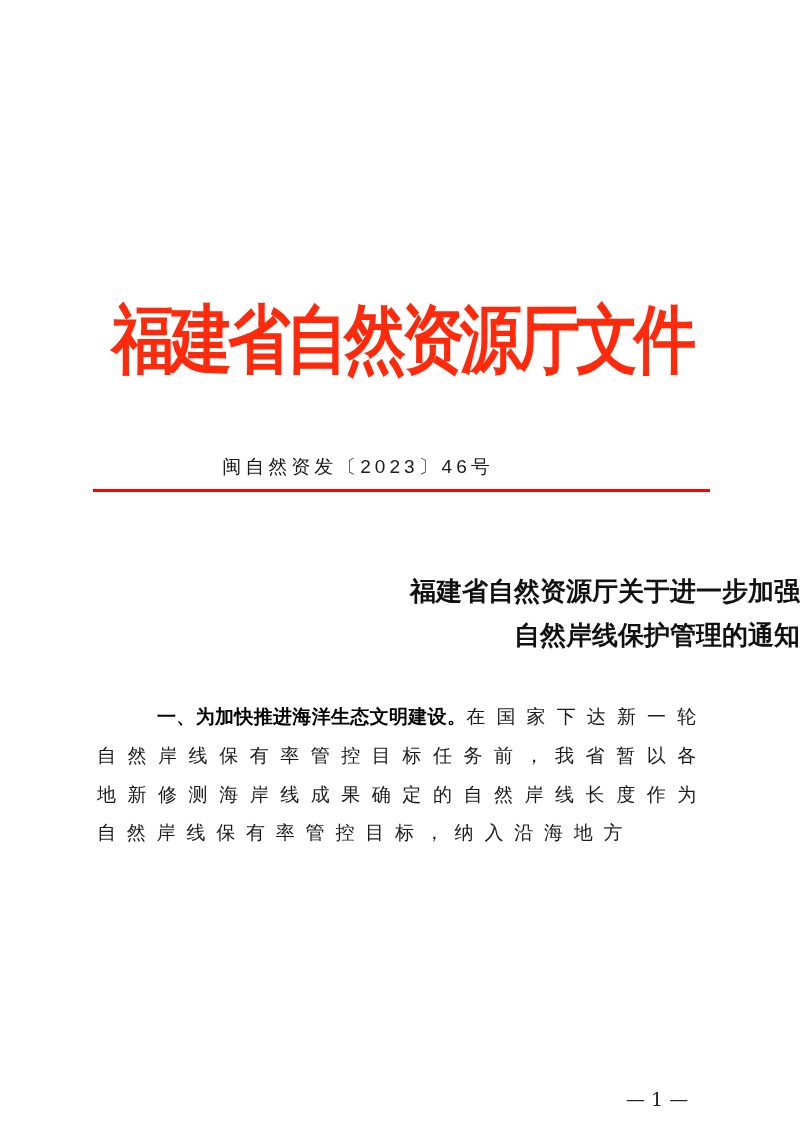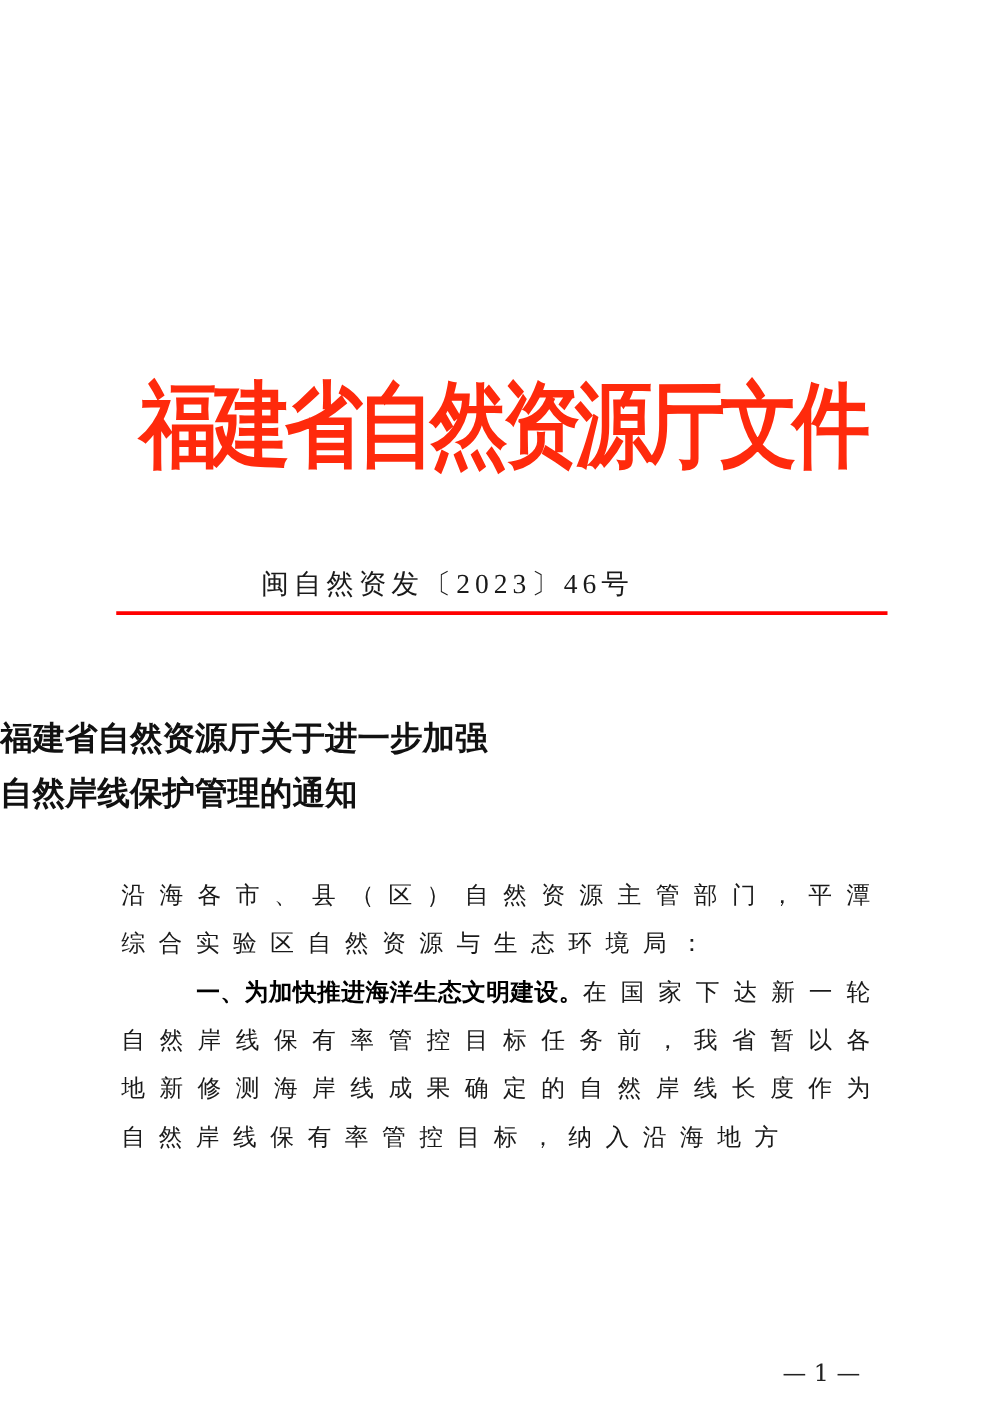--- a/index.html
+++ b/index.html
@@ -38,40 +38,40 @@
       white-space: nowrap;
       transform: scaleY(1.2);
       transform-origin: center center;
     }
     .doc-number {
       position: absolute;
       left: 0;
       width: 716px;
       top: 415px;
       text-align: center;
-      font-size: 22px;
+      font-size: 19px;
       line-height: 30px;
       letter-spacing: 4px;
       color: #1a1a1a;
-      font-family: Liberation Serif, serif;
+      font-family: Liberation Sans, sans-serif;
     }
     .red-rule {
       position: absolute;
       left: 93px;
       top: 452px;
       width: 617px;
       height: 3px;
       background: #ff0000;
     }
     .notice-title {
       position: absolute;
       left: 0;
       width: 800px;
       top: 532px;
-      text-align: left;
+      text-align: right;
       font-family: "DejaVu Serif", "Liberation Serif", serif;
       font-weight: bold;
       font-size: 26px;
       line-height: 44px;
       color: #111111;
     }
     .body-text {
       position: absolute;
       left: 97px;
       top: 660px;
@@ -117,19 +117,18 @@
   <div class="doc-number">闽自然资发〔2023〕46号</div>
 
   <div class="red-rule"></div>
 
   <div class="notice-title">
     <div>福建省自然资源厅关于进一步加强</div>
     <div>自然岸线保护管理的通知</div>
   </div>
 
   <div class="body-text">
-    <p>沿海各市、县（区）自然资源主管部门，平潭综合实验区自然资源与生态环境局：</p>
     <p class="indent"><span class="section-head">一、为加快推进海洋生态文明建设。</span><span>在国家下达新一轮自然岸线保有率管控目标任务前，我省暂以各地新修测海岸线成果确定的自然岸线长度作为自然岸线保有率管控目标，纳入沿海地方</span></p>
   </div>
 
   <div class="page-number">— 1 —</div>
 
 </div>
 
 </body></html>

